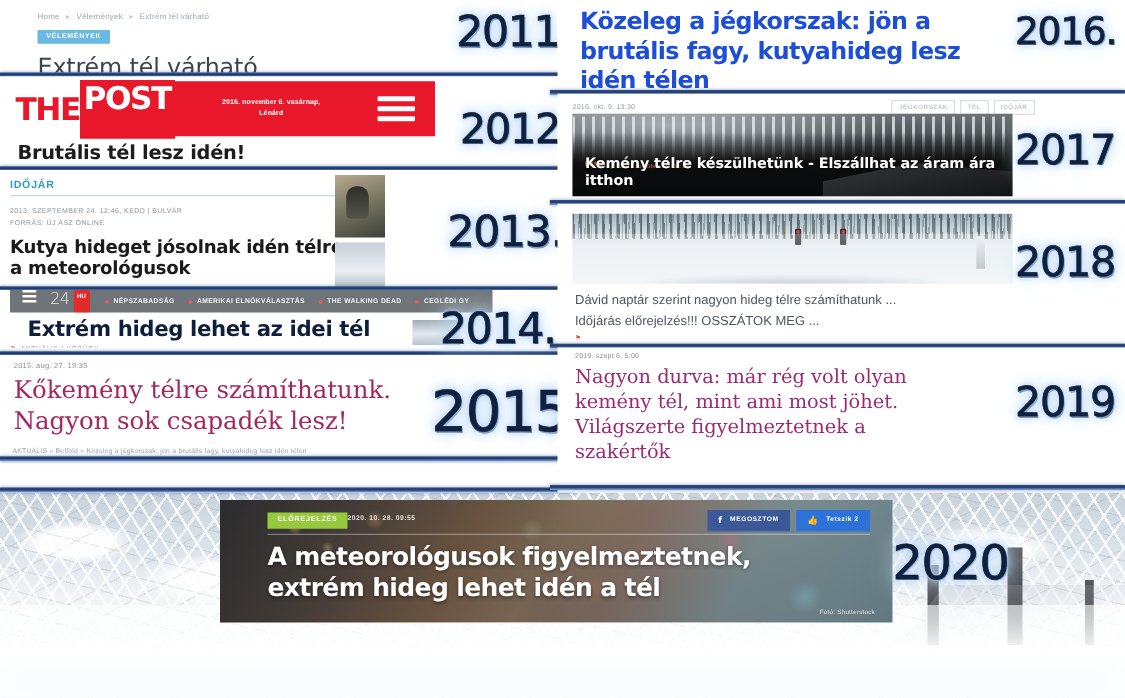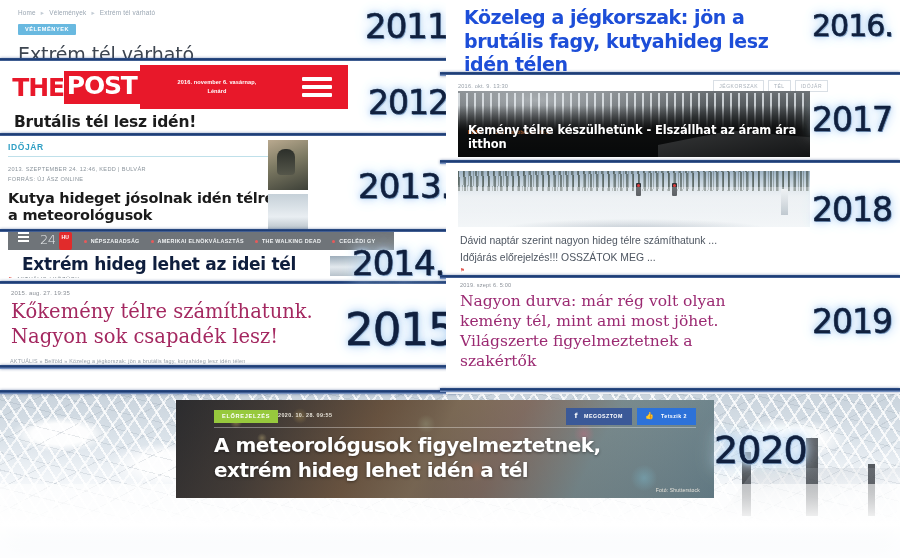--- a/index.html
+++ b/index.html
@@ -66,21 +66,21 @@
     -webkit-text-stroke: .6px #0d1c38;
     white-space: nowrap;
   }
   .year.glowbox::before {
     content:""; position:absolute; left:-12px; right:-12px; top:2px; bottom:4px;
     background: radial-gradient(ellipse at center, rgba(185,216,244,.85) 0 55%, rgba(232,243,253,0) 78%);
     z-index:-1; border-radius: 40px;
   }
 
   
-  #p2011 { left:0; top:0; width:460px; height:58px; }
+  #p2011 { left:12px; top:0; width:460px; height:58px; }
   .crumb {
     font-size: 6.4px; color:#9aa6b2; letter-spacing:.2px; padding:9px 0 0 18px;
     white-space: nowrap;
   }
   .crumb .sep { color:#c3ccd5; padding:0 3px; }
   .badge-velemenyek {
     display:inline-block; margin:5px 0 0 18px; padding:2px 7px 3px;
     background:#69b9e0; color:#fff; font-size:5.6px; font-weight:bold;
     letter-spacing:.55px; border-radius:1px;
   }
@@ -89,21 +89,21 @@
     font-size:19px; color:#3d4550; font-weight:400; letter-spacing:-.1px;
   }
 
   
   #p2012 { left:0; top:61px; width:460px; height:75px; }
   .post-wrap { position:absolute; left:12px; top:4px; width:336px; height:44px; display:flex; }
   .post-logo {
     width:128px; background:#fff; display:flex; align-items:center; justify-content:center;
   }
   .post-logo .the { color:#e8182a; font-family:"DejaVu Sans", sans-serif; font-weight:bold; font-size:25px; letter-spacing:-1.2px; }
-  .post-logo .post { background:#e8182a; color:#fff; font-family:"DejaVu Sans", sans-serif; font-weight:bold; font-size:25px; letter-spacing:-1.2px; padding:0 3px 4px; }
+  .post-logo .post { background:#e8182a; color:#fff; font-family:"DejaVu Sans", sans-serif; font-weight:bold; font-size:25px; letter-spacing:-1.2px; padding:0 3px 18px; }
   .post-red { flex:1; background:#e8182a; position:relative; display:flex; align-items:center; }
   .post-date {
     color:#fff; font-size:5.6px; font-weight:bold; line-height:1.55;
     text-align:center; width:138px; margin-left:8px; letter-spacing:.1px;
   }
   .burger { position:absolute; right:16px; top:12px; width:30px; }
   .burger i { display:block; height:4px; background:#fff; margin-bottom:4px; border-radius:1px; }
   .h-2012 {
     position:absolute; left:14px; top:52px; font-family:"DejaVu Sans", sans-serif;
     font-size:15.5px; font-weight:bold; color:#1c1c1c; letter-spacing:-.2px;

